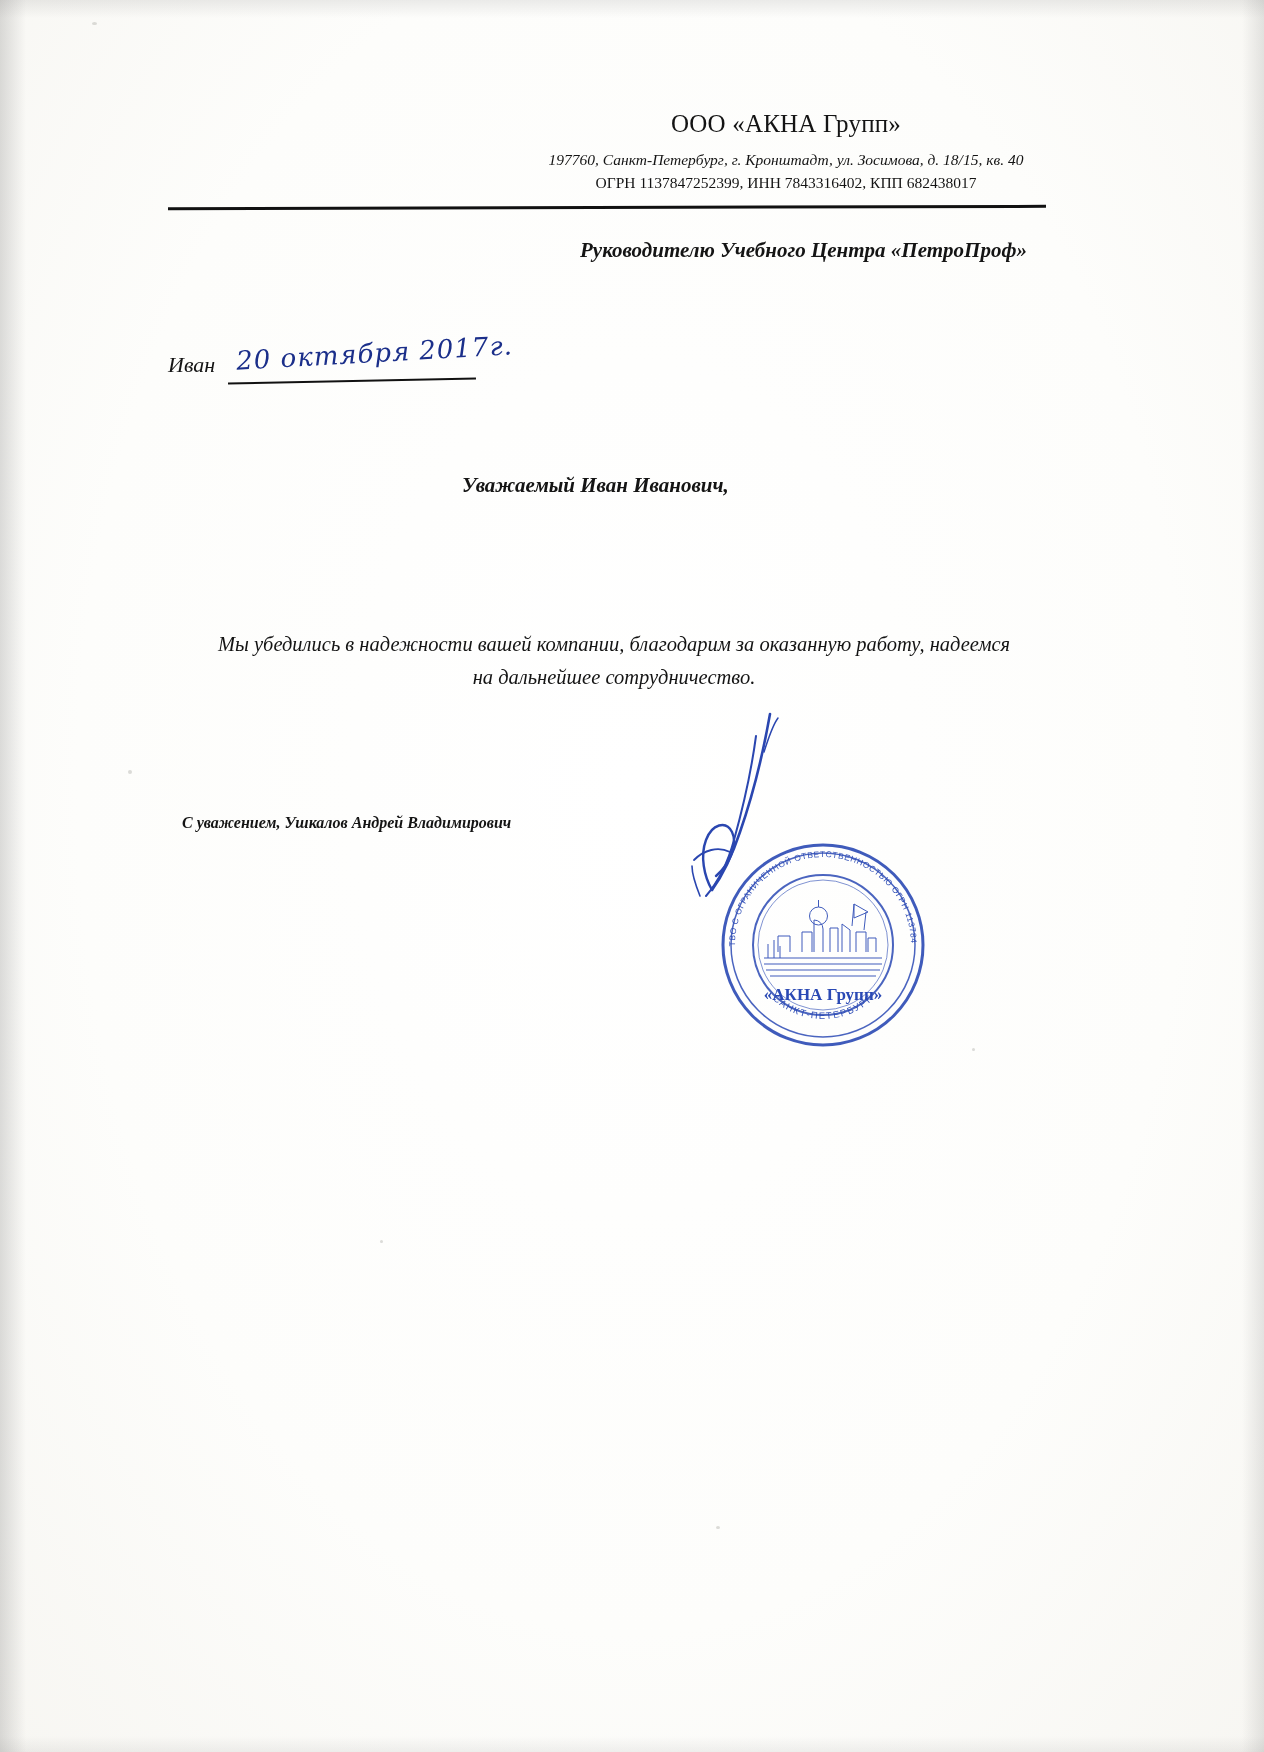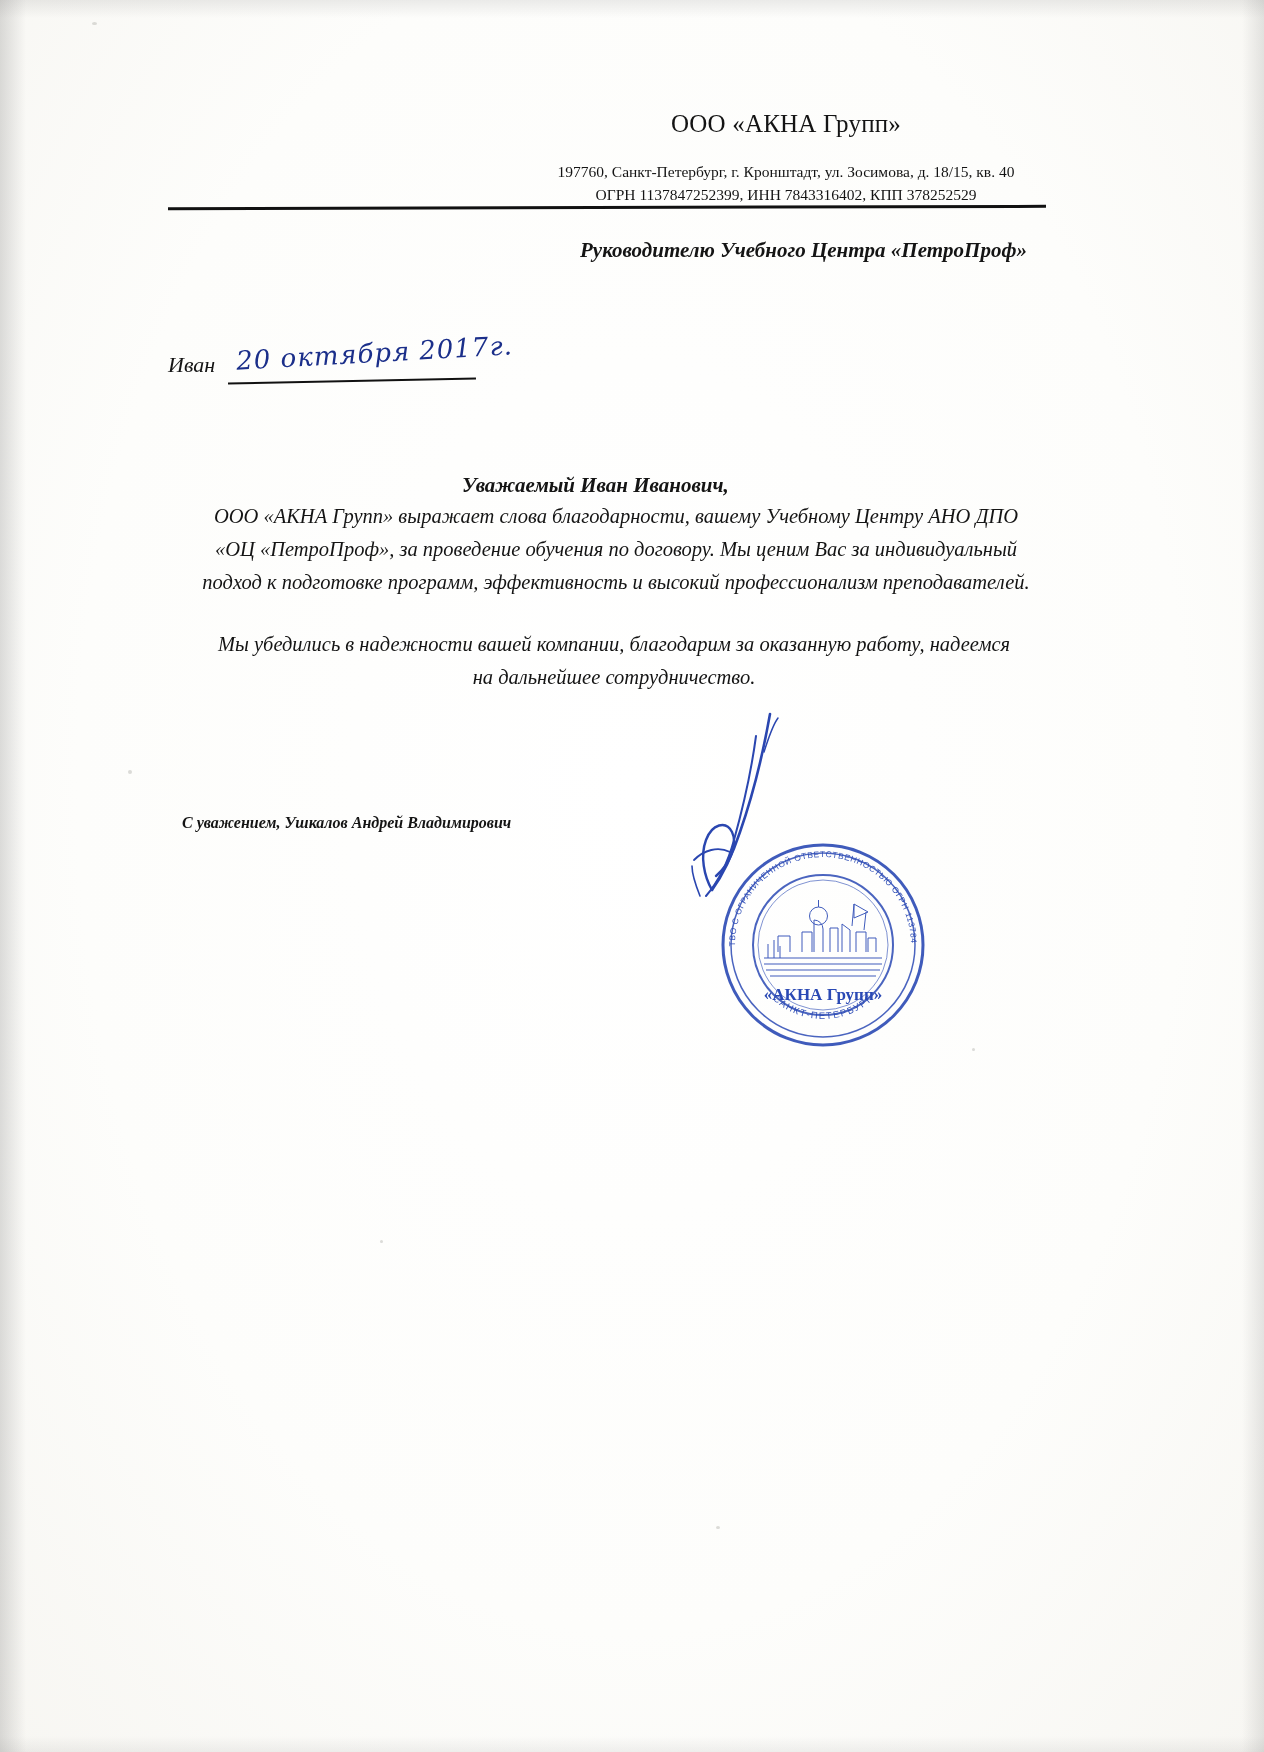--- a/index.html
+++ b/index.html
@@ -57,22 +57,23 @@
   }
   .company-name {
     font-size: 25px;
     letter-spacing: .2px;
     line-height: 1.25;
     white-space: nowrap;
   }
   .company-address {
     font-size: 15.5px;
     line-height: 1.45;
-    margin-top: 22px;
-    white-space: nowrap;
+    margin-top: 10px;
+    white-space: nowrap;
+    font-style: italic;
   }
   .company-reg {
     font-size: 15.5px;
     line-height: 1.45;
     white-space: nowrap;
   }
   .rule {
     position: absolute;
     left: 168px;
     top: 206px;
@@ -198,36 +199,35 @@
   <div class="speck" style="left:716px; top:1526px;width:4px; height:3px;"></div>
   <div class="speck" style="left:972px; top:1048px;width:3px; height:3px;"></div>
   <div class="speck" style="left:380px; top:1240px;width:3px; height:3px;"></div>
 </div>
 
 <div class="content">
 
   <div class="letterhead">
     <div class="company-name">ООО «АКНА Групп»</div>
     <div class="company-address">197760, Санкт-Петербург, г. Кронштадт, ул. Зосимова, д. 18/15, кв. 40</div>
-    <div class="company-reg">ОГРН 1137847252399, ИНН 7843316402, КПП 378252529</div>
+    <div class="company-reg">ОГРН 1137847252399, ИНН 7843316402, КПП 682438017</div>
   </div>
 
   <div class="rule"></div>
 
   <div class="addressee">Руководителю Учебного Центра «ПетроПроф»</div>
 
   <div class="date-row">
     <span class="date-label">Иван</span>
     <span class="date-underline"></span>
     <span class="date-hand">20 октября 2017г.</span>
   </div>
 
   <div class="salutation">Уважаемый Иван Иванович,</div>
 
-  <div class="para1">ООО «АКНА Групп» выражает слова благодарности, вашему Учебному Центру  АНО ДПО «ОЦ «ПетроПроф», за проведение обучения по договору. Мы ценим Вас за индивидуальный подход к подготовке программ, эффективность и высокий профессионализм преподавателей.</div>
   <div class="para2">Мы  убедились в надежности вашей компании, благодарим за оказанную работу, надеемся на дальнейшее сотрудничество.</div>
 
   <div class="signoff">С уважением, Ушкалов Андрей Владимирович</div>
 
   <div class="signature">
     <svg width="180" height="220" viewBox="0 0 180 220" fill="none" xmlns="http://www.w3.org/2000/svg">
       <g stroke="#2a46b0" stroke-linecap="round" stroke-linejoin="round" fill="none">
         <path d="M110 14 C104 48, 94 92, 80 132 C72 156, 62 176, 52 190" stroke-width="2.6"></path>
         <path d="M96 36 C92 66, 84 104, 74 140 C68 162, 58 182, 46 196" stroke-width="2"></path>
         <path d="M52 190 C44 176, 40 156, 46 140 C52 124, 66 120, 72 132 C78 144, 70 164, 56 176" stroke-width="2.4"></path>

